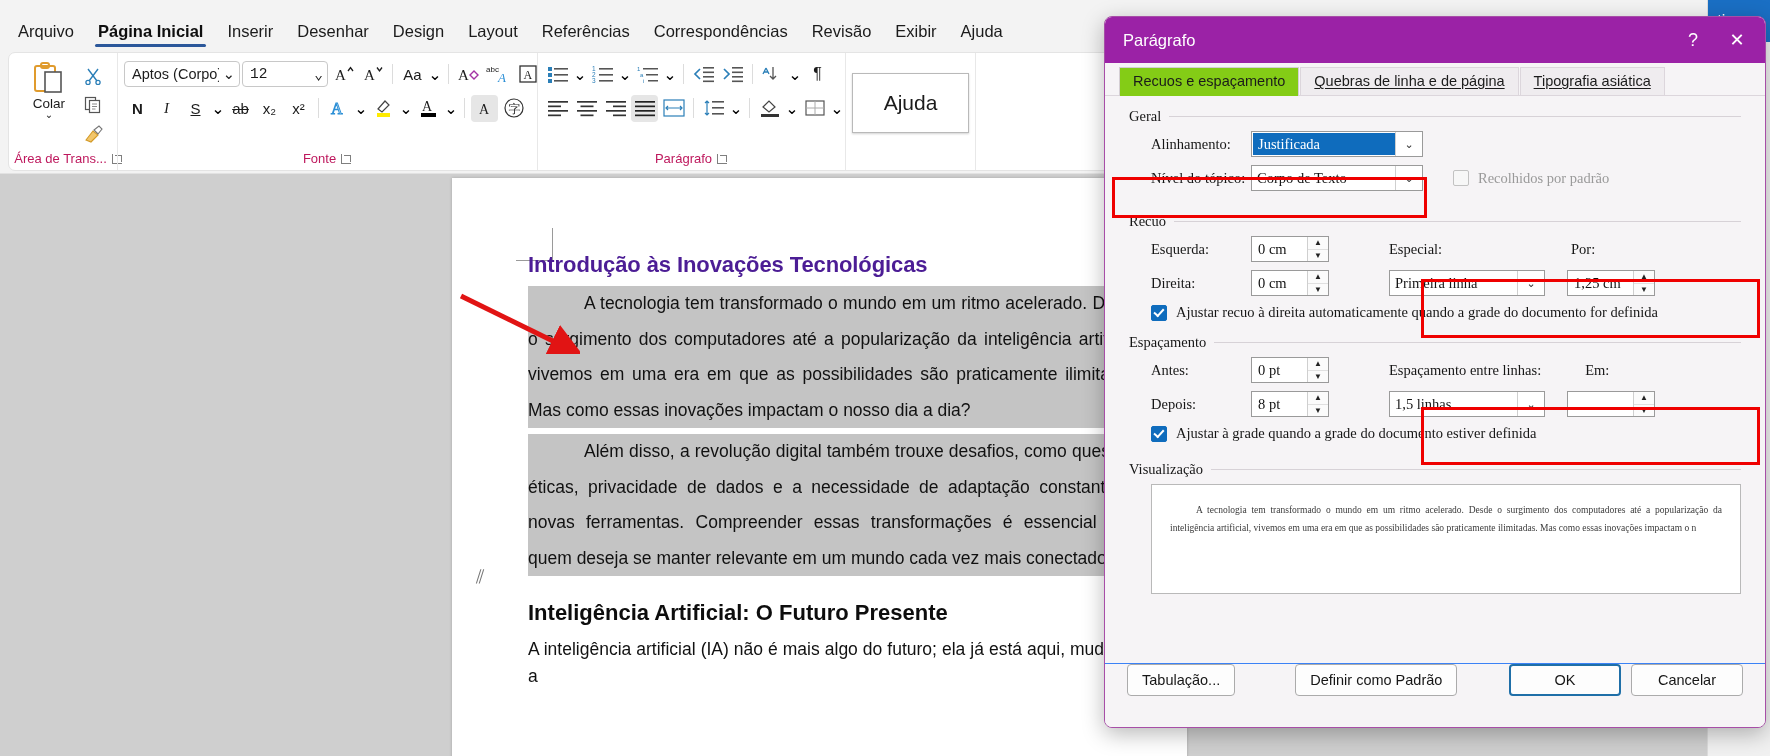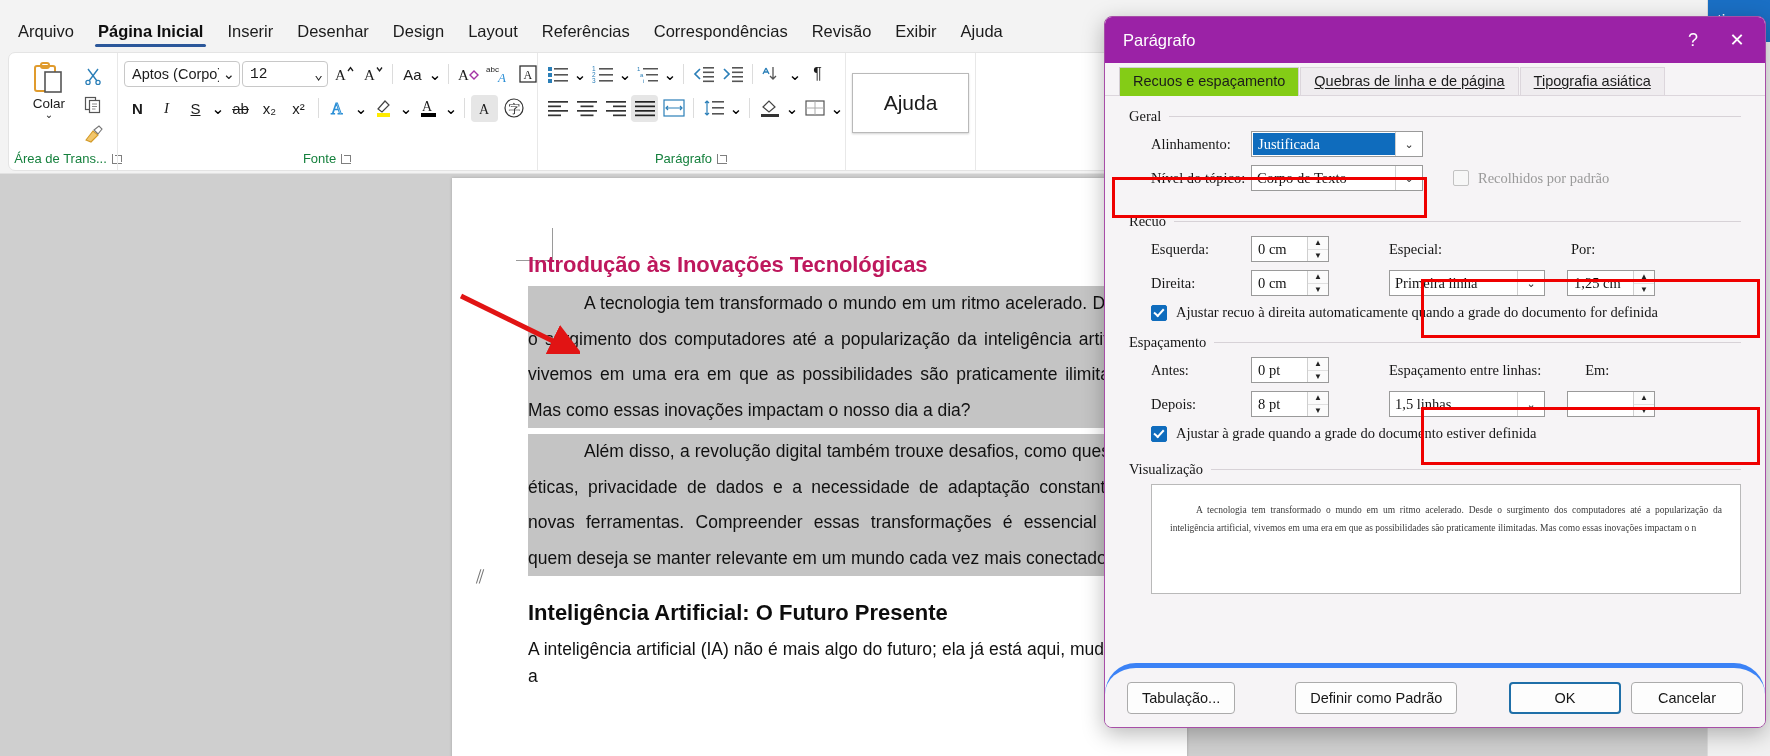--- a/index.html
+++ b/index.html
@@ -90,21 +90,21 @@
     flex-direction: column;
     padding: 4px 6px 0 6px;
     box-sizing: border-box;
   }
   .group + .group { border-left: 1px solid #e8e8e8; }
   .group-body { flex: 1; display: flex; align-items: flex-start; }
   .group-label {
     height: 22px;
     line-height: 20px;
     font-size: 13px;
-    color: #15803d;
+    color: #be185d;
     text-align: center;
     white-space: nowrap;
     display: flex;
     align-items: center;
     justify-content: center;
     gap: 5px;
   }
   .dlg-launcher {
     display: inline-block;
     width: 11px; height: 11px;
@@ -230,21 +230,21 @@
     position: absolute;
     left: 64px; top: 50px;
     width: 36px; height: 32px;
     border-right: 1.3px solid #9a9a9a;
     border-bottom: 1.3px solid #9a9a9a;
   }
   h2.doc-h {
     font-family: "Liberation Sans", sans-serif;
     font-size: 22px;
     font-weight: bold;
-    color: #be185d;
+    color: #4c1d95;
     margin: 0 0 8px 0;
     letter-spacing: -0.1px;
   }
   h2.doc-h2 {
     font-family: "Liberation Sans", sans-serif;
     font-size: 22px;
     font-weight: bold;
     color: #0d0d0d;
     margin: 24px 0 10px 0;
   }
@@ -513,25 +513,24 @@
     line-height: 1.9;
     text-align: justify;
     margin: 6px 0 0 0;
     text-indent: 26px;
   }
 
   .dlg-foot {
     position: absolute;
     left: 0; right: 0; bottom: 0;
     height: 64px;
-    border-top: 5px solid #3b82f6;
-    display: flex; align-items: center;
+    border-top: 1px solid #3b82f6;
+    display: flex; 
     padding: 0 22px;
     box-sizing: border-box;
-    border-radius: 31px;
   }
   .btn {
     height: 32px;
     min-width: 96px;
     border: 1px solid #ababab;
     background: #fdfdfd;
     border-radius: 4px;
     display: flex; align-items: center; justify-content: center;
     font-size: 14.5px;
     color: #161616;

